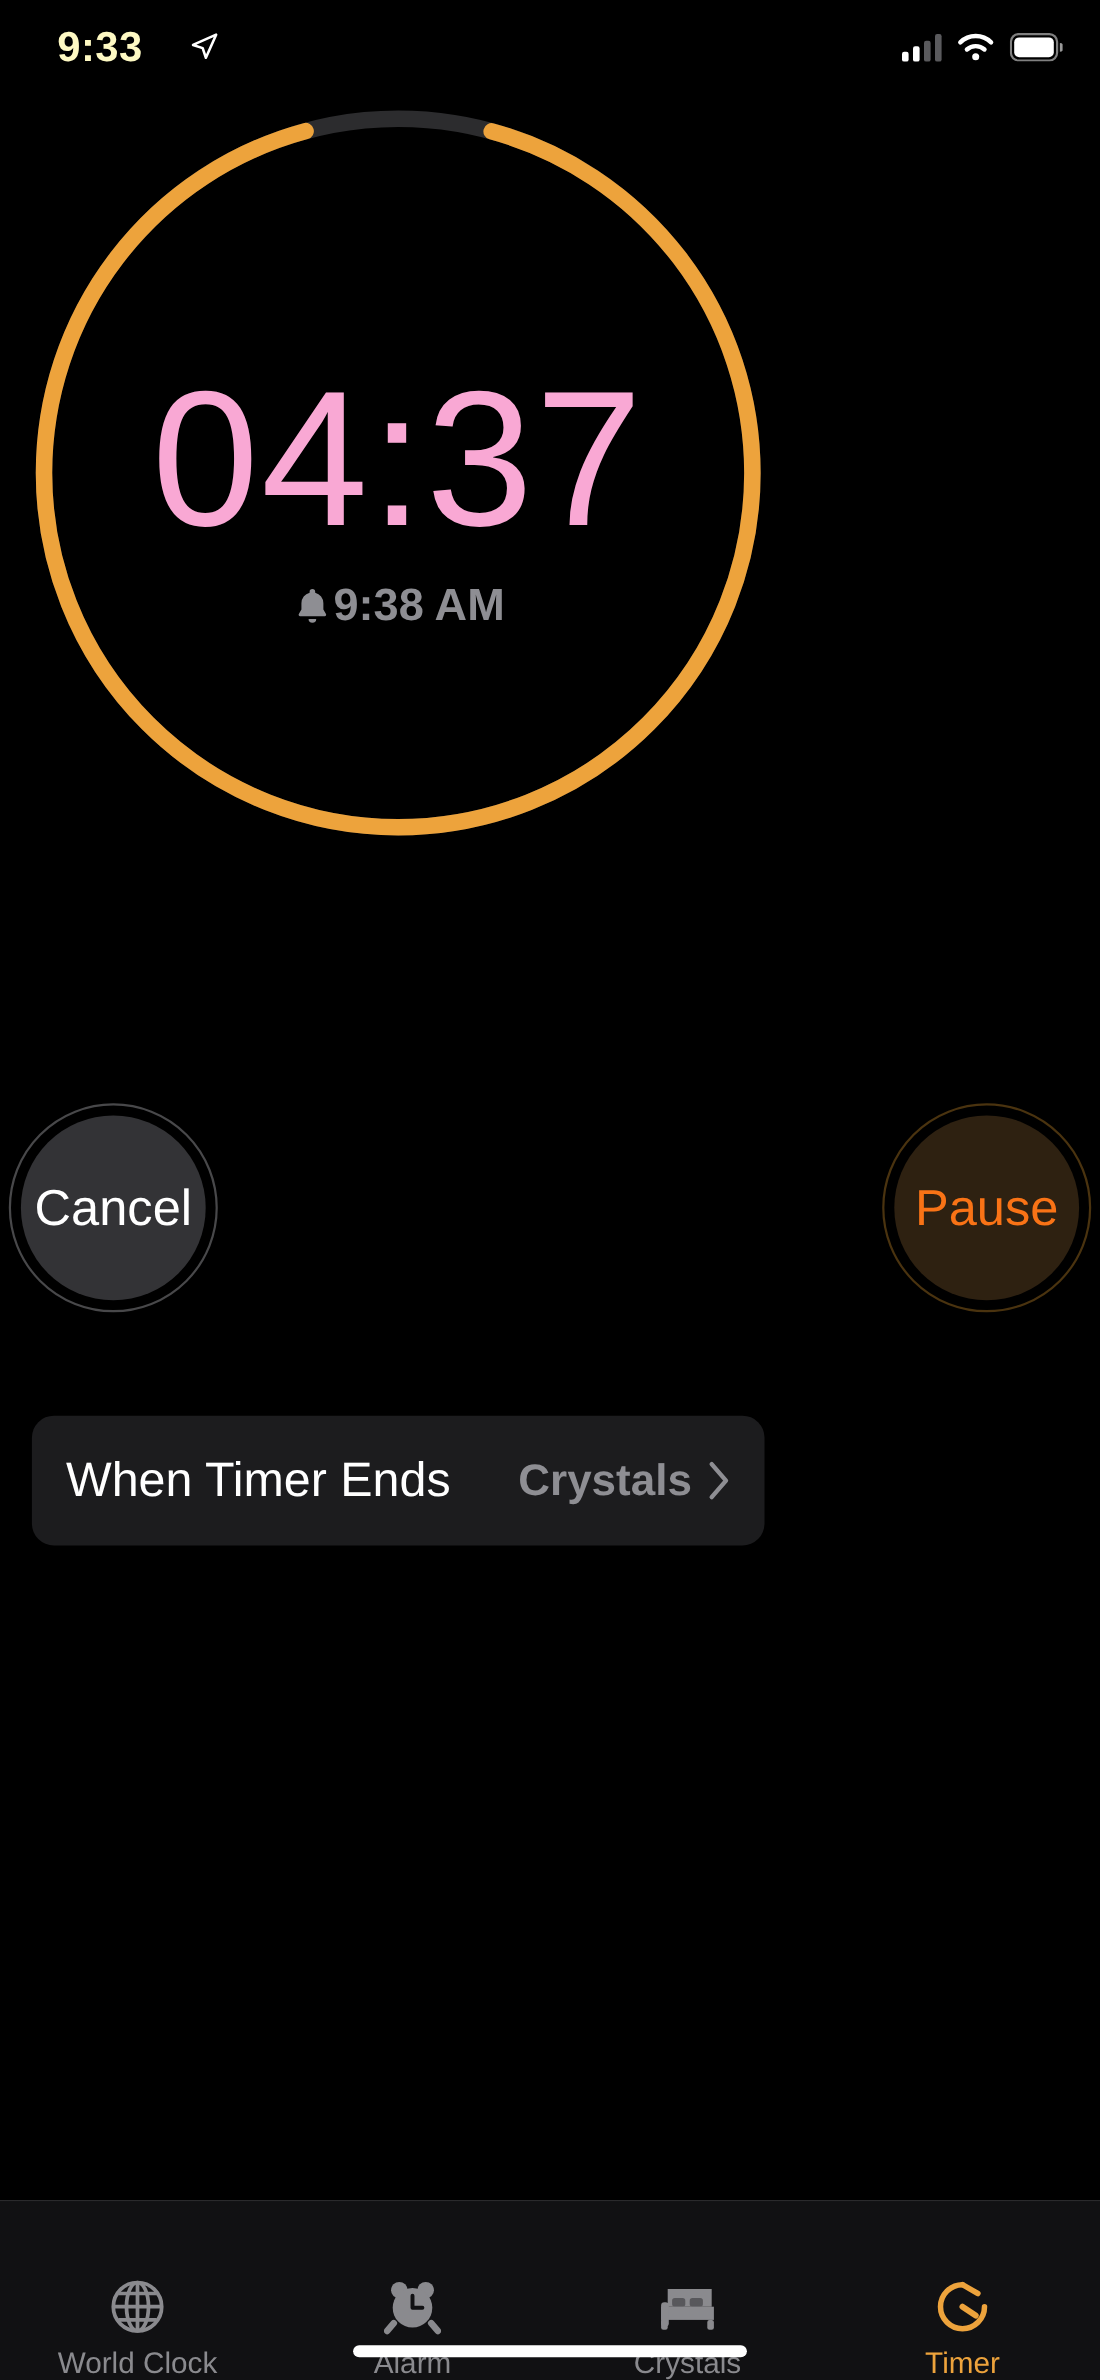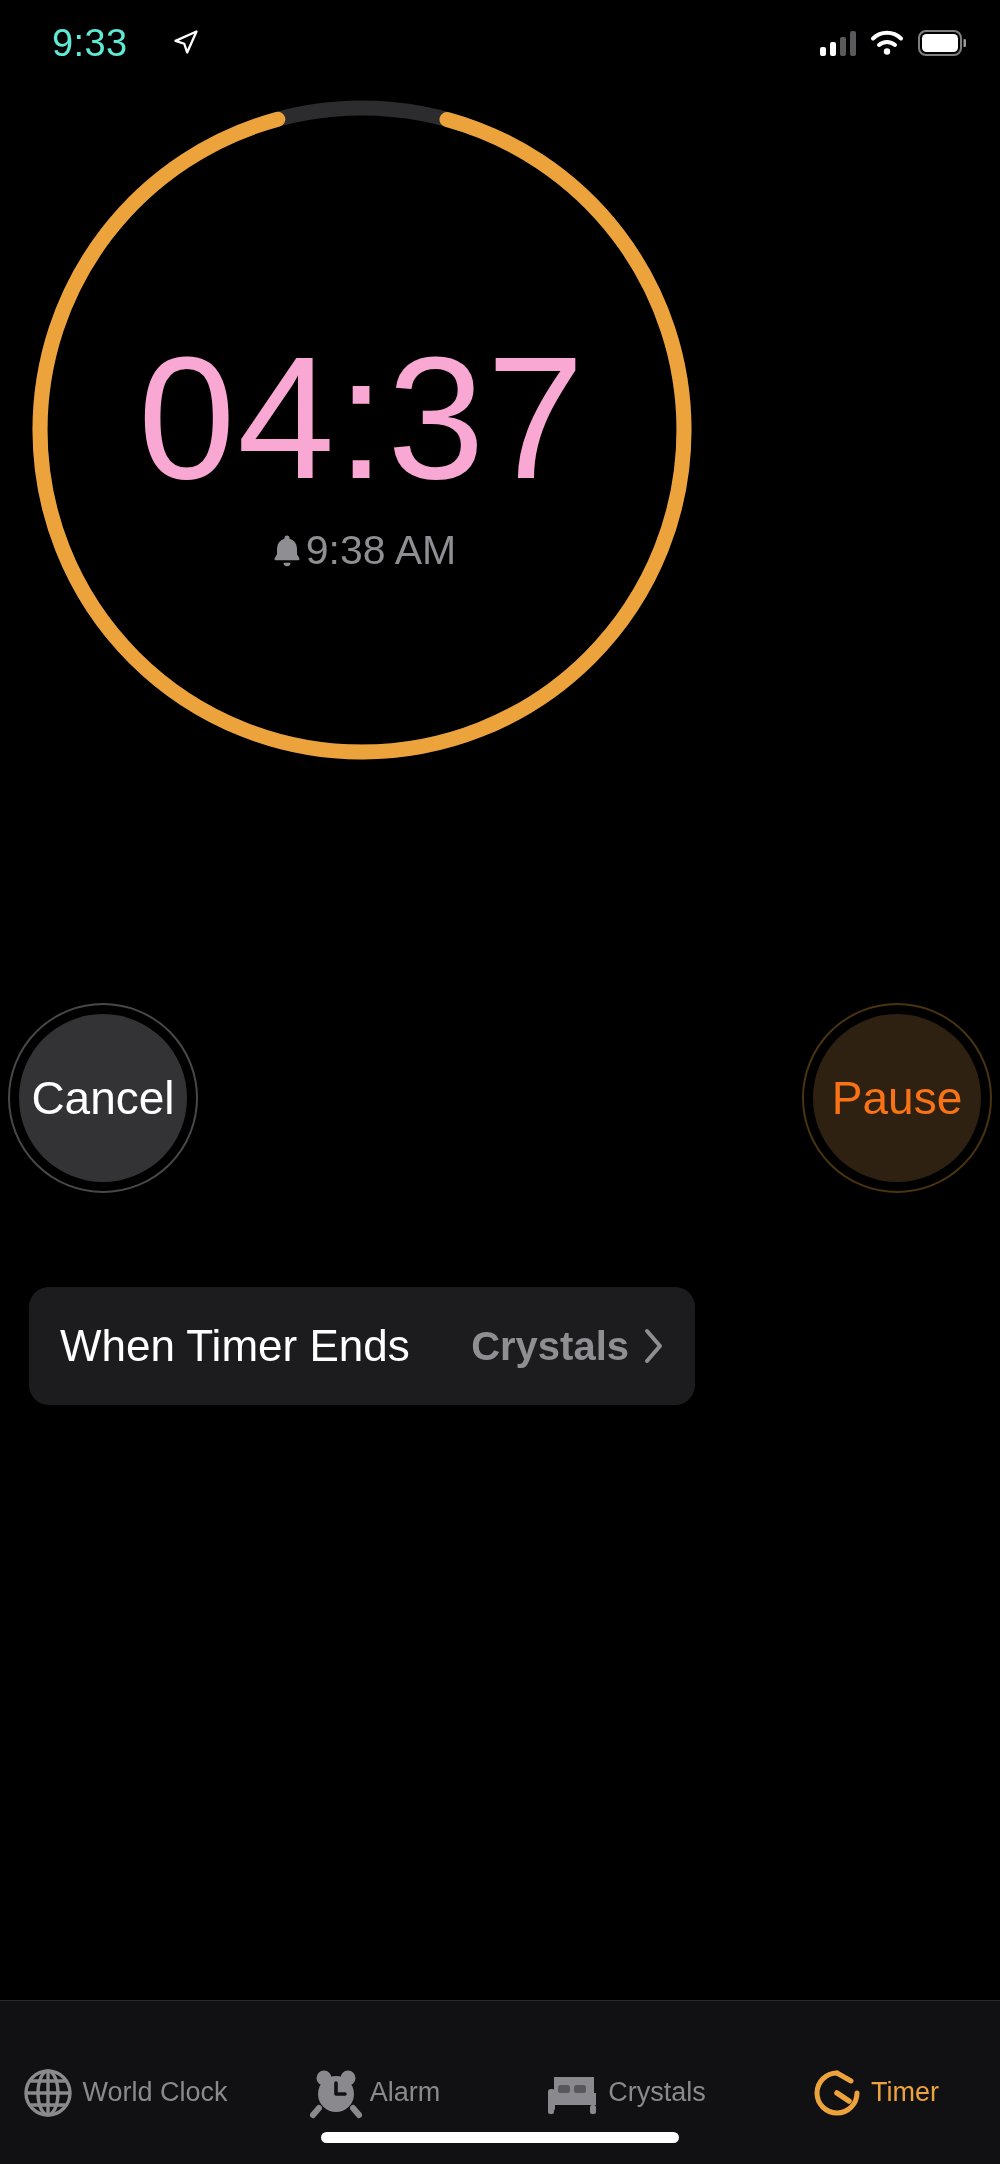--- a/index.html
+++ b/index.html
@@ -15,21 +15,21 @@
     background:#000;
   }
 
   
   #status-bar {
     position:absolute; top:0; left:0;
     width:1000px; height:86px;
   }
   #status-time {
     position:absolute; left:52px; top:22px;
-    font-size:38px; font-weight:400; color:#5eead4;
+    font-size:38px; font-weight:700; color:#fef9c3;
     letter-spacing:0.4px;
   }
   #location-icon {
     position:absolute; left:172px; top:28px;
     width:28px; height:28px;
   }
   #status-right {
     position:absolute; right:34px; top:26px;
     display:flex; align-items:center; gap:14px; height:34px;
   }
@@ -54,21 +54,21 @@
     width:724px; text-align:center;
   }
   #timer-digits {
     font-size:175px; font-weight:100; color:#f9a8d4;
     line-height:1; letter-spacing:2px;
     font-family:"Liberation Sans", sans-serif;
   }
   #alarm-line {
     margin-top:22px;
     display:flex; align-items:center; justify-content:center; 
-    color:#8e8e93; font-size:41px; font-weight:400;
+    color:#8e8e93; font-size:41px; font-weight:700;
   }
   #bell-icon { display:block; }
 
   
   .action-btn {
     position:absolute;
     width:190px; height:190px; border-radius:50%;
     display:flex; align-items:center; justify-content:center;
     font-size:46px;
   }
@@ -99,22 +99,22 @@
 
   
   #tab-bar {
     position:absolute; left:0; bottom:0;
     width:1000px; height:164px;
     background:#111113;
     border-top:1px solid #2a2a2c;
     display:flex;
   }
   .tab-item {
-    flex:1; display:flex; flex-direction:row;
-    align-items:center; justify-content:center;
+    flex:1; display:flex; flex-direction:column;
+    align-items:center; justify-content:flex-end;
     padding-top:20px; gap:8px;
   }
   .tab-icon { height:56px; display:flex; align-items:center; justify-content:center; }
   .tab-label { font-size:27px; color:#8a8a8e; }
   .tab-item.active .tab-label { color:#eda33c; }
   #home-indicator {
     position:absolute; left:50%; bottom:21px;
     transform:translateX(-50%);
     width:358px; height:11px; border-radius:6px;
     background:#fff;

